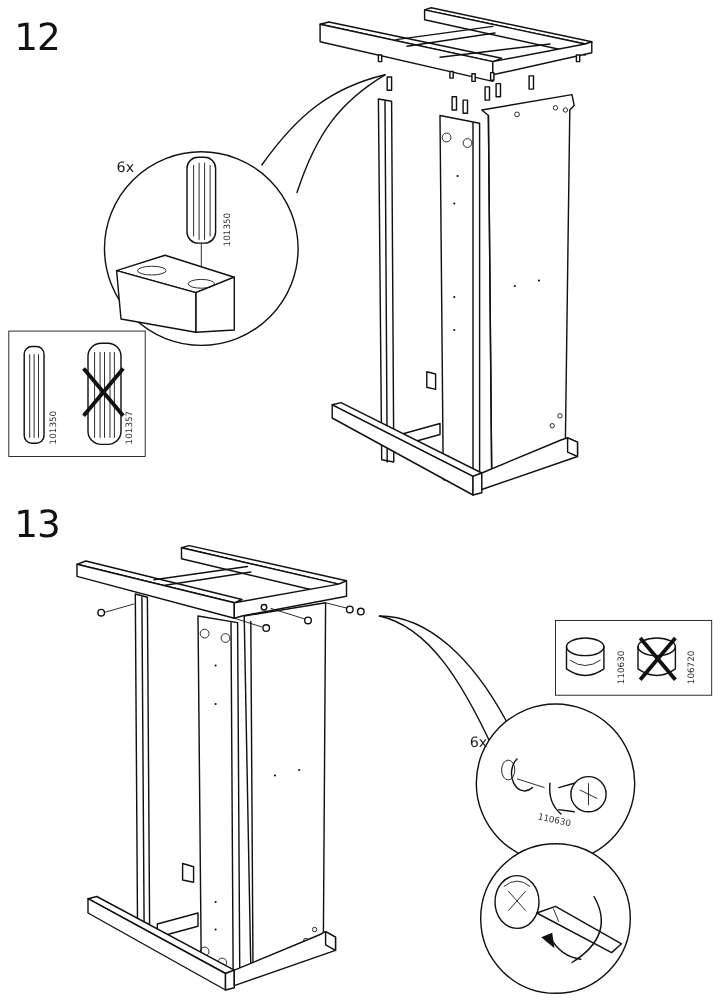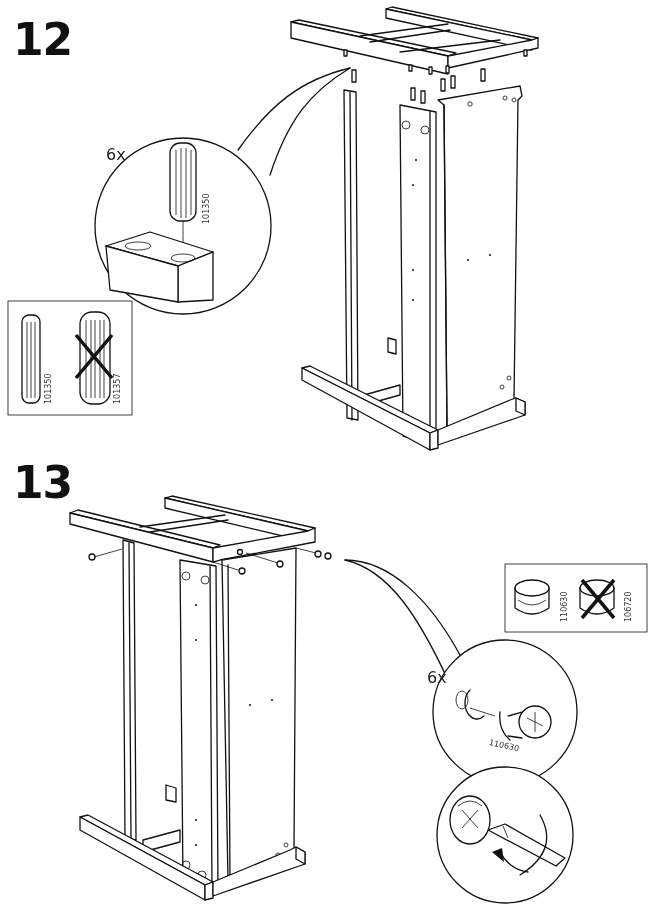--- a/index.html
+++ b/index.html
@@ -1,18 +1,18 @@
 <!DOCTYPE html>
 <html><head>
 <meta charset="utf-8">
 <style>
   html, body { margin:0; padding:0; background:#ffffff; }
   body { width:655px; height:915px; position:relative; overflow:hidden; font-family:"DejaVu Sans", sans-serif; }
-  .step-num { position:absolute; font-family:"DejaVu Sans", sans-serif; font-weight:bold; font-size:44px; color:#111; letter-spacing:-1px; }
-  .qty { position:absolute; font-family:"DejaVu Sans", sans-serif; font-size:16px; color:#222; }
+  .step-num { position:absolute; font-family:"DejaVu Sans", sans-serif; font-weight:normal; font-size:34px; color:#111; letter-spacing:-1px; }
+  .qty { position:absolute; font-family:"DejaVu Sans", sans-serif; font-size:13px; color:#222; }
   .partno { position:absolute; font-family:"DejaVu Sans", sans-serif; font-size:8px; color:#333; transform-origin:left top; }
   svg { position:absolute; left:0; top:0; }
   .ln { fill:none; stroke:#111; stroke-width:1.3; stroke-linejoin:round; stroke-linecap:round; }
   .lnw { fill:#fff; stroke:#111; stroke-width:1.3; stroke-linejoin:round; }
   .thin { fill:none; stroke:#111; stroke-width:0.8; }
 </style>
 </head>
 <body>
 
 <div class="step-num" style="left:13px; top:14px;">12</div>

